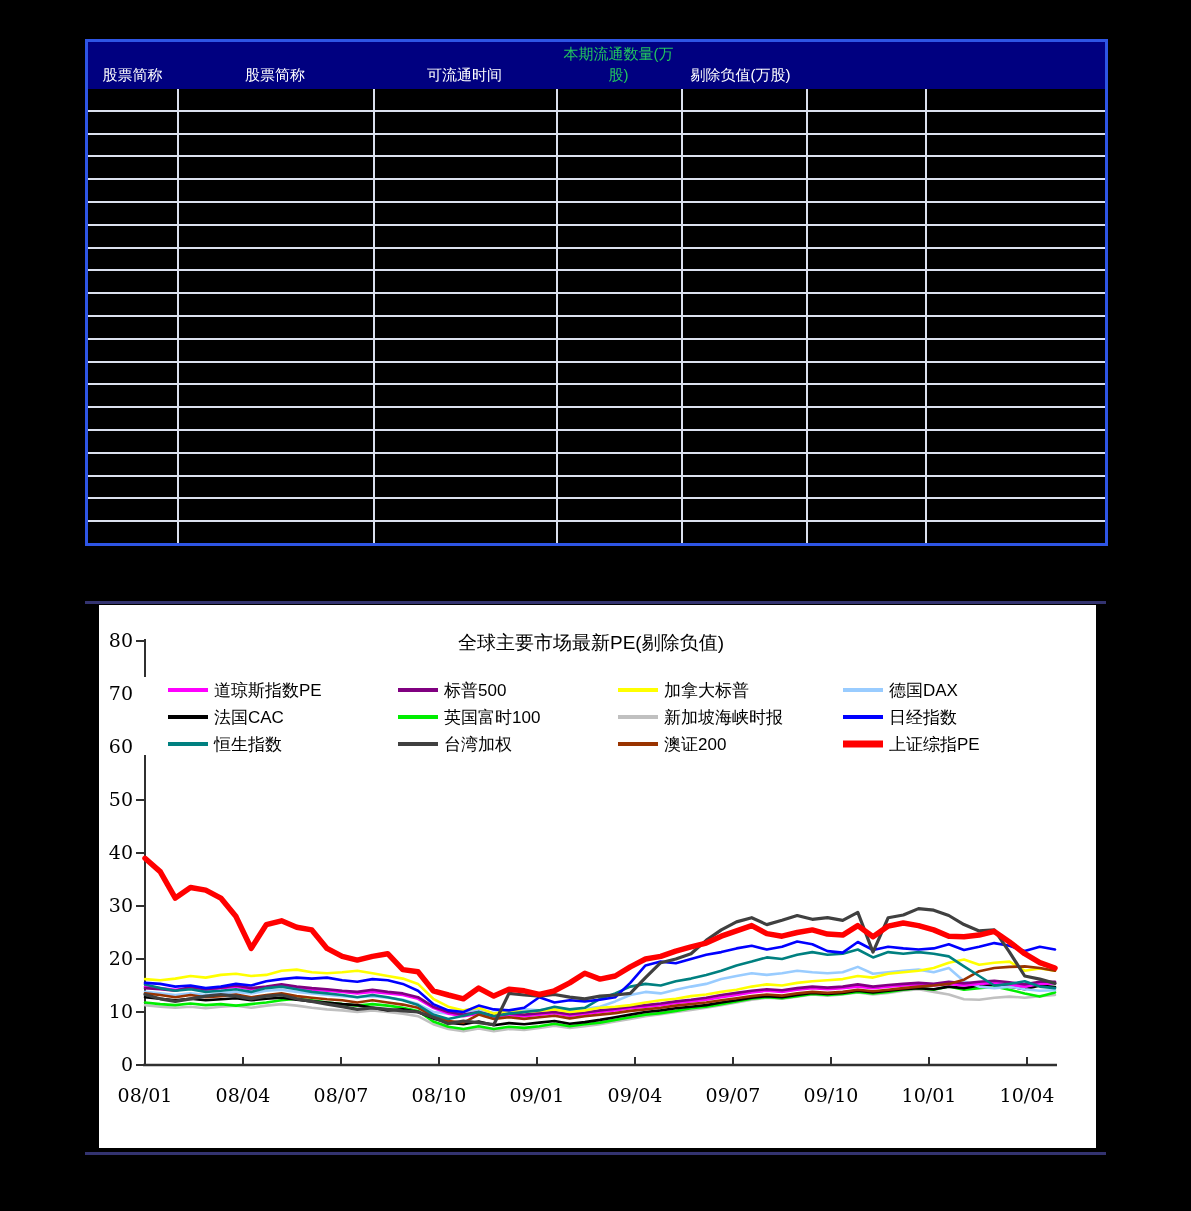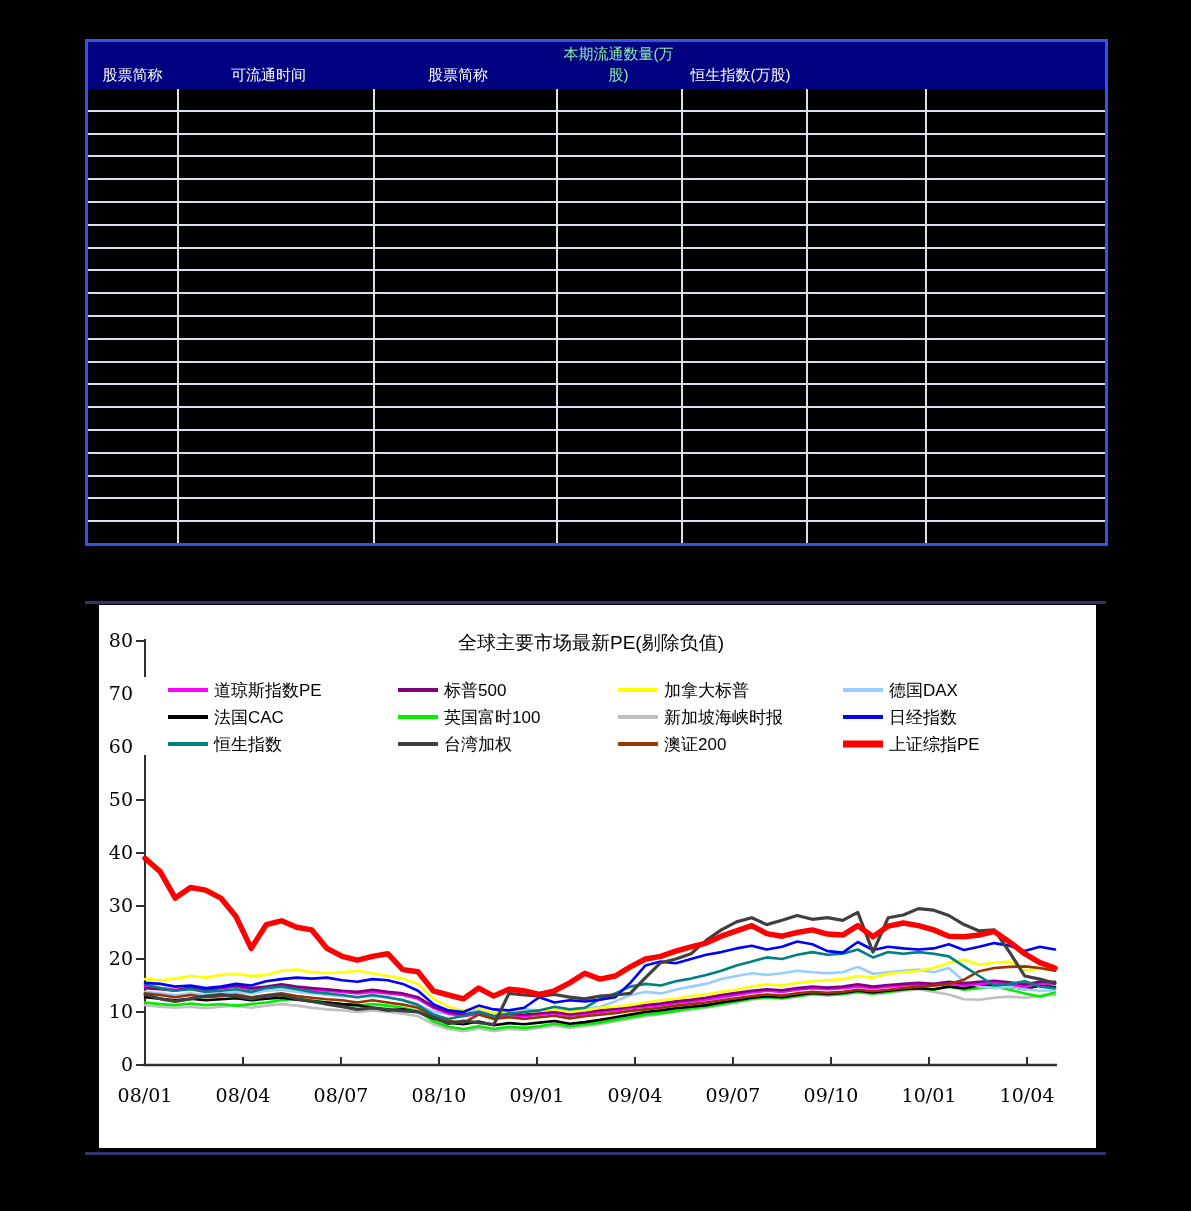--- a/index.html
+++ b/index.html
@@ -23,24 +23,24 @@
   svg text.num{font-family:"DejaVu Serif",serif;}
 </style>
 </head>
 <body>
 
 <div id="screen">
 
   <div id="res-table" style="border-color: rgb(46, 85, 229);">
     <div class="thead" style="background: rgb(0, 0, 128);">
         <div class="th" style="color: rgb(255, 255, 255); width: 89px;">股票简称</div>
+        <div class="th" style="color: rgb(255, 255, 255); width: 196px;">股票简称</div>
         <div class="th" style="color: rgb(255, 255, 255); width: 183px;">可流通时间</div>
-        <div class="th" style="color: rgb(255, 255, 255); width: 196px;">股票简称</div>
-        <div class="th" style="color: #86efac; width: 125px;">本期流通数量(万股)</div>
-        <div class="th" style="color: rgb(255, 255, 255); width: 119px;">恒生指数(万股)</div>
+        <div class="th" style="color: #22c55e; width: 125px;">本期流通数量(万股)</div>
+        <div class="th" style="color: rgb(255, 255, 255); width: 119px;">剔除负值(万股)</div>
       </div>
     <div class="tbody">
         <div class="tr">
           <div class="td" style="width: 89px;"></div>
           <div class="td" style="width: 196px;"></div>
           <div class="td" style="width: 183px;"></div>
           <div class="td" style="width: 125px;"></div>
           <div class="td" style="width: 125px;"></div>
           <div class="td" style="width: 119px;"></div>
           <div class="td" style="flex: 1 1 0%;"></div>

